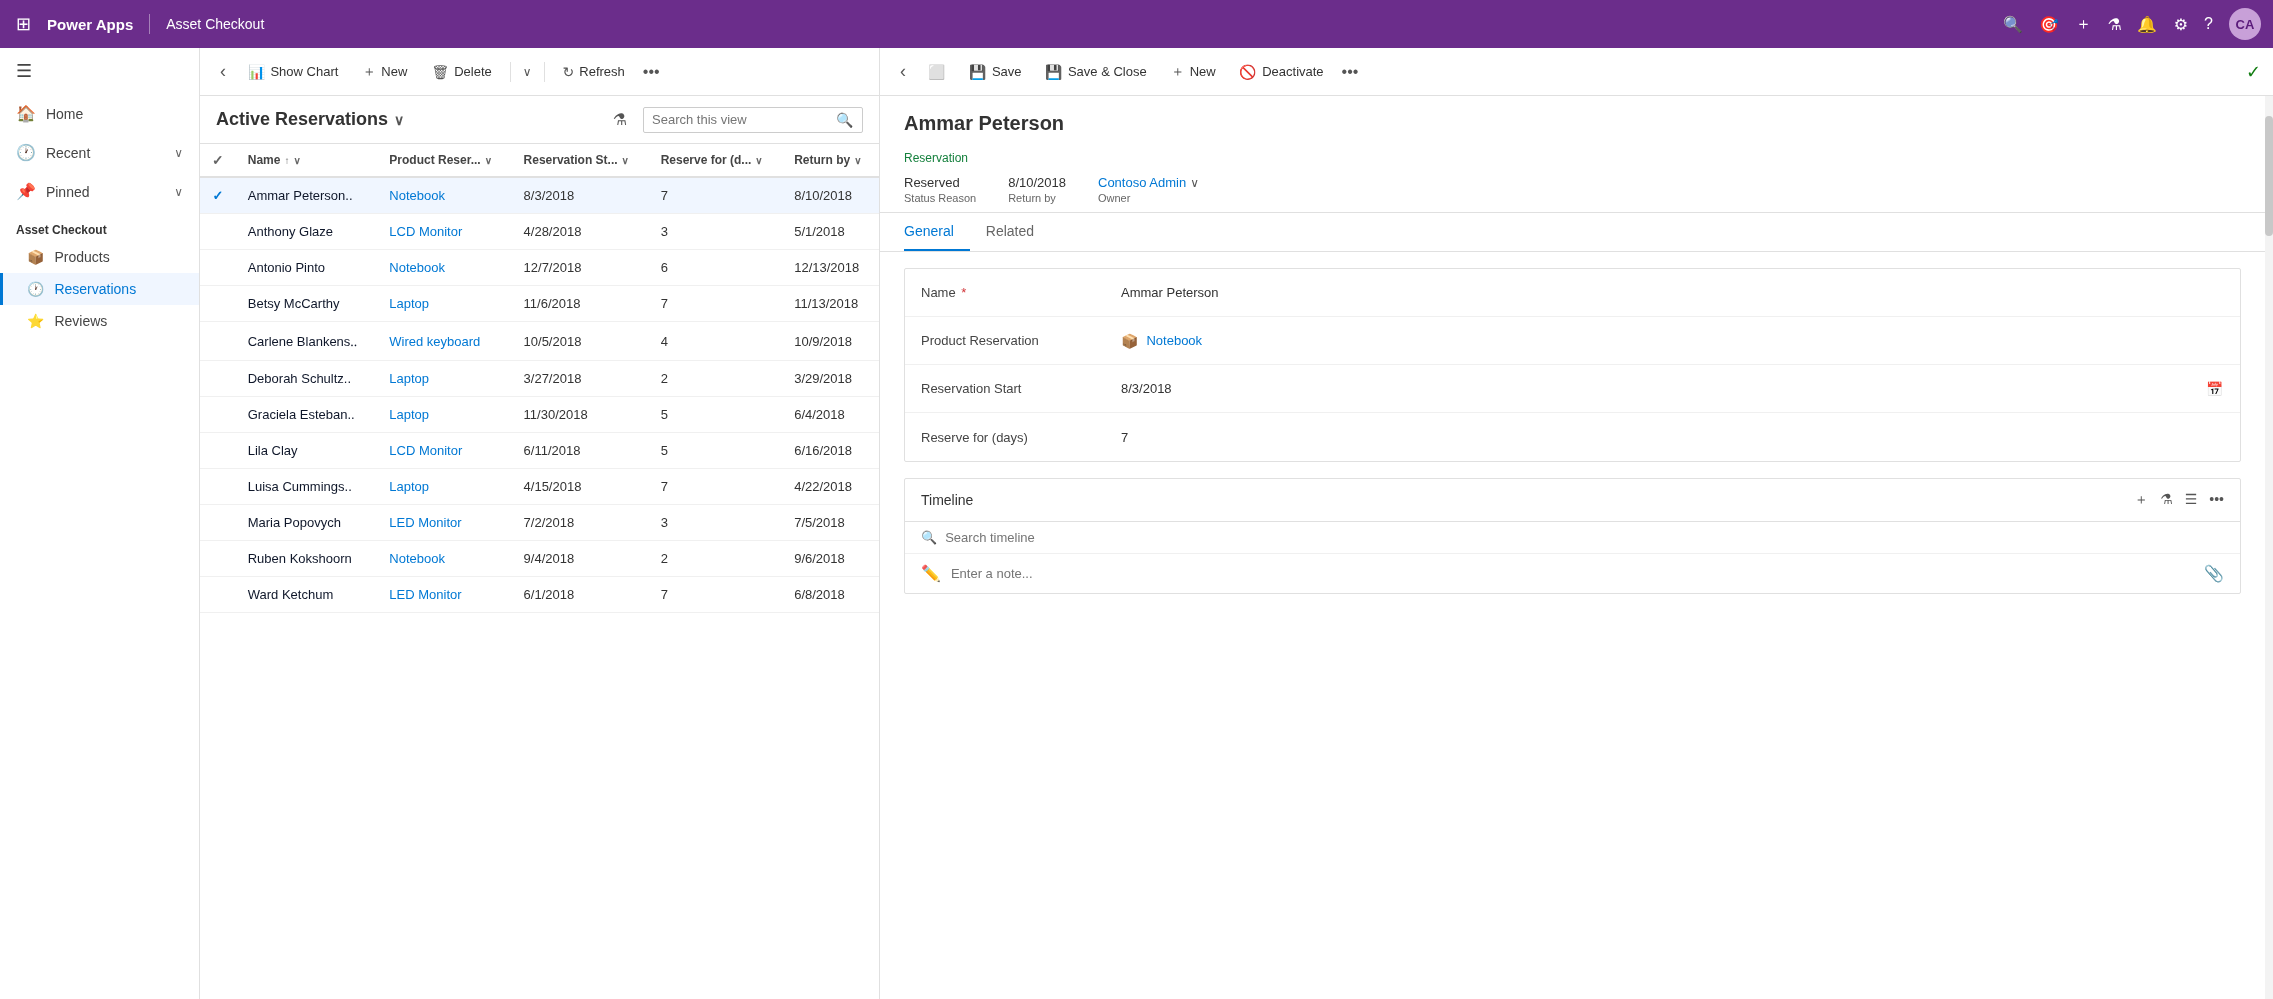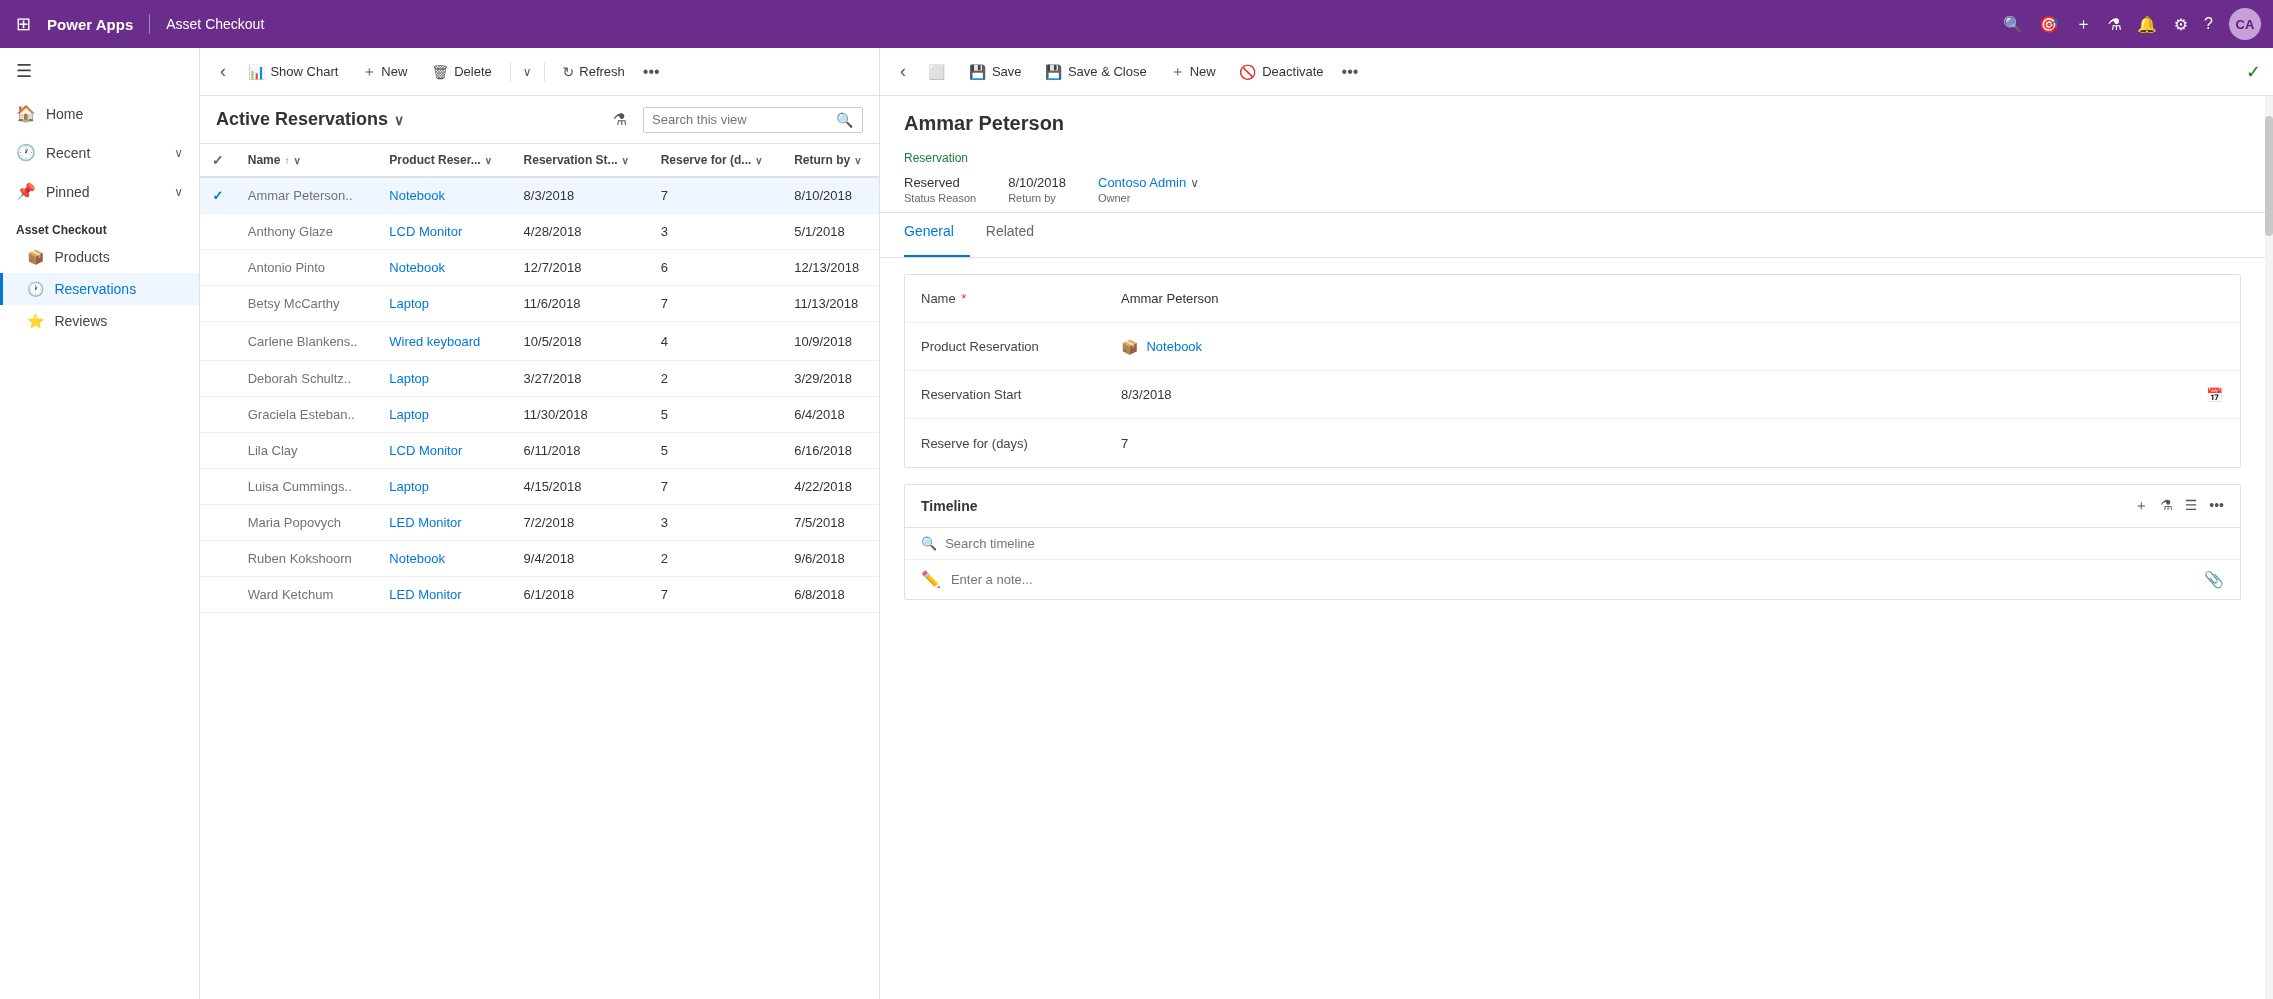--- a/index.html
+++ b/index.html
@@ -160,21 +160,21 @@
       position: sticky; top: 0;
       border-bottom: 1px solid #e0e0e0;
       white-space: nowrap;
     }
     thead th:first-child { width: 32px; }
     .th-content { display: flex; align-items: center; gap: 4px; cursor: pointer; }
     .th-content .sort-icon { font-size: 10px; color: #666; }
     .th-content .chevron { font-size: 10px; color: #666; }
     tbody tr { border-bottom: 1px solid #f0f0f0; cursor: pointer; }
     tbody td { padding: 10px 12px; font-size: 13px; color: #333; }
-    .name-cell { color: #737373; font-size: 13px; }
+    .name-cell { color: #0f172a; font-size: 13px; }
     .product-cell { color: #0078d4; font-size: 13px; }
     .check-col { width: 32px; text-align: center; }
     .check-icon { color: #666; font-size: 14px; }
 
     
     .detail-panel {
       flex: 1;
       background: white;
       display: flex;
       flex-direction: column;
@@ -204,21 +204,21 @@
     .meta-owner { display: flex; align-items: center; gap: 4px; }
     .owner-chevron { font-size: 12px; color: #555; cursor: pointer; }
 
     
     .detail-tabs {
       display: flex; gap: 0;
       padding: 0 24px;
       border-bottom: 1px solid #e0e0e0;
     }
     .detail-tab {
-      padding: 10px 16px 16px 0;
+      padding: 10px 16px 10px 0;
       font-size: 14px;
       color: #666;
       cursor: pointer;
       border-bottom: 2px solid transparent;
       margin-right: 16px;
     }
     .detail-tab.active {
       color: #0078d4;
       border-bottom: 2px solid #0078d4;
     }
@@ -253,21 +253,21 @@
     .timeline-section {
       border: 1px solid #e0e0e0;
       border-radius: 2px;
       margin: 16px 0;
     }
     .timeline-header {
       display: flex; align-items: center;
       padding: 12px 16px;
       border-bottom: 1px solid #e0e0e0;
     }
-    .timeline-title { font-size: 14px; font-weight: 700; color: #333; flex: 1; }
+    .timeline-title { font-size: 14px; font-weight: 400; color: #333; flex: 1; }
     .timeline-icons { display: flex; gap: 12px; }
     .timeline-icon { font-size: 14px; color: #555; cursor: pointer; }
     .timeline-search {
       display: flex; align-items: center;
       padding: 8px 16px;
       border-bottom: 1px solid #f0f0f0;
       gap: 8px;
     }
     .timeline-search input {
       border: none; outline: none; font-size: 13px; color: #333;

